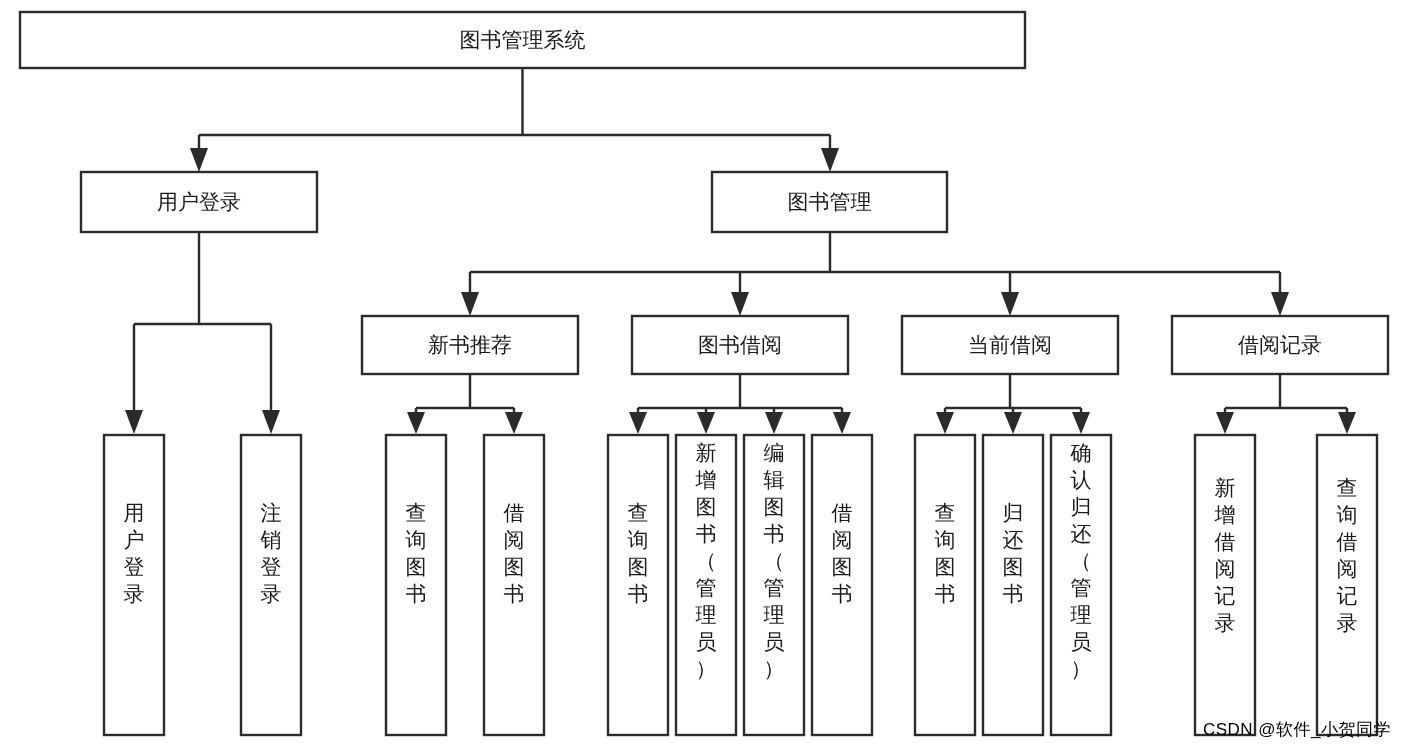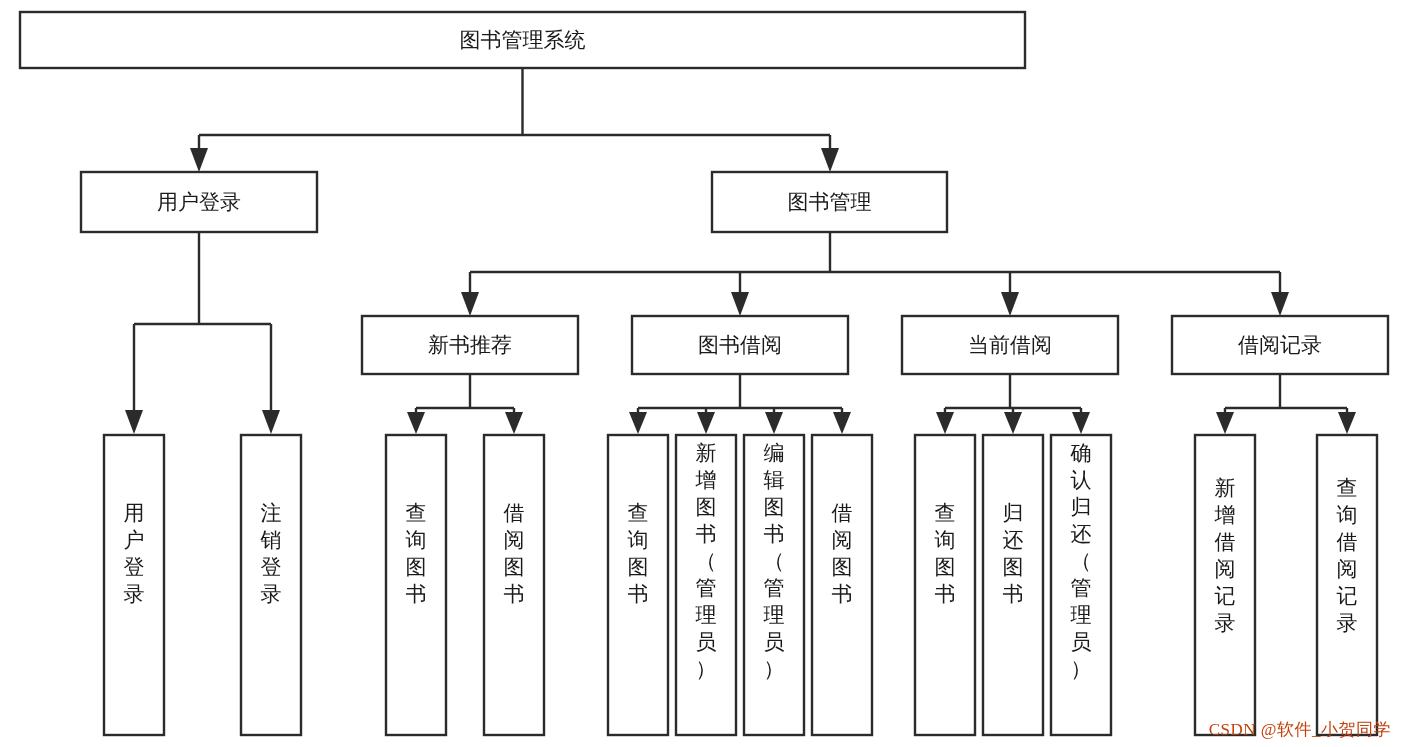--- a/index.html
+++ b/index.html
@@ -49,23 +49,23 @@
   .node-label-v {
     font-family: "Liberation Sans", "DejaVu Sans", sans-serif;
     font-size: 21px;
     fill: #1a1a1a;
     text-anchor: middle;
   }
   .watermark {
     position: absolute;
     right: 14px;
     bottom: 6px;
-    font-family: Liberation Serif, serif;
+    font-family: Liberation Sans, sans-serif;
     font-size: 17px;
-    color: #c2410c;
+    color: #000000;
     letter-spacing: 0.5px;
     white-space: nowrap;
     user-select: none;
   }
 </style>
 </head>
 <body>
 
 <div id="diagram-root">
 

